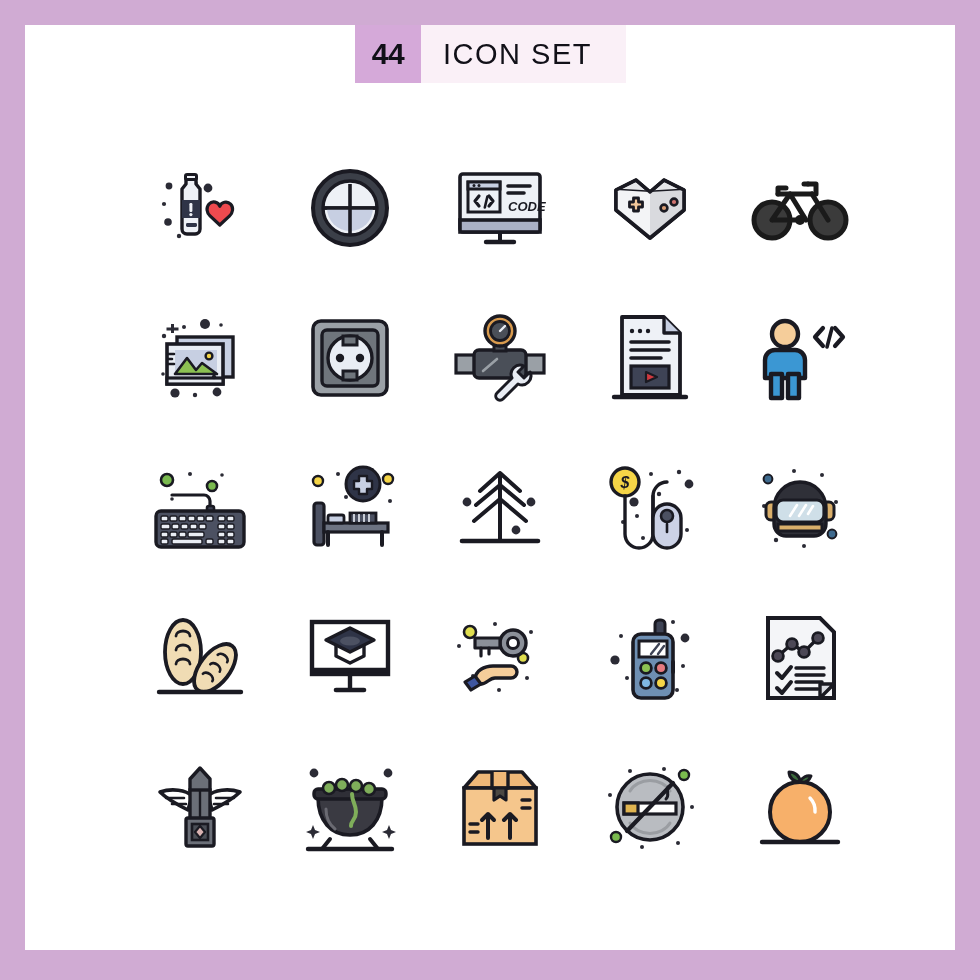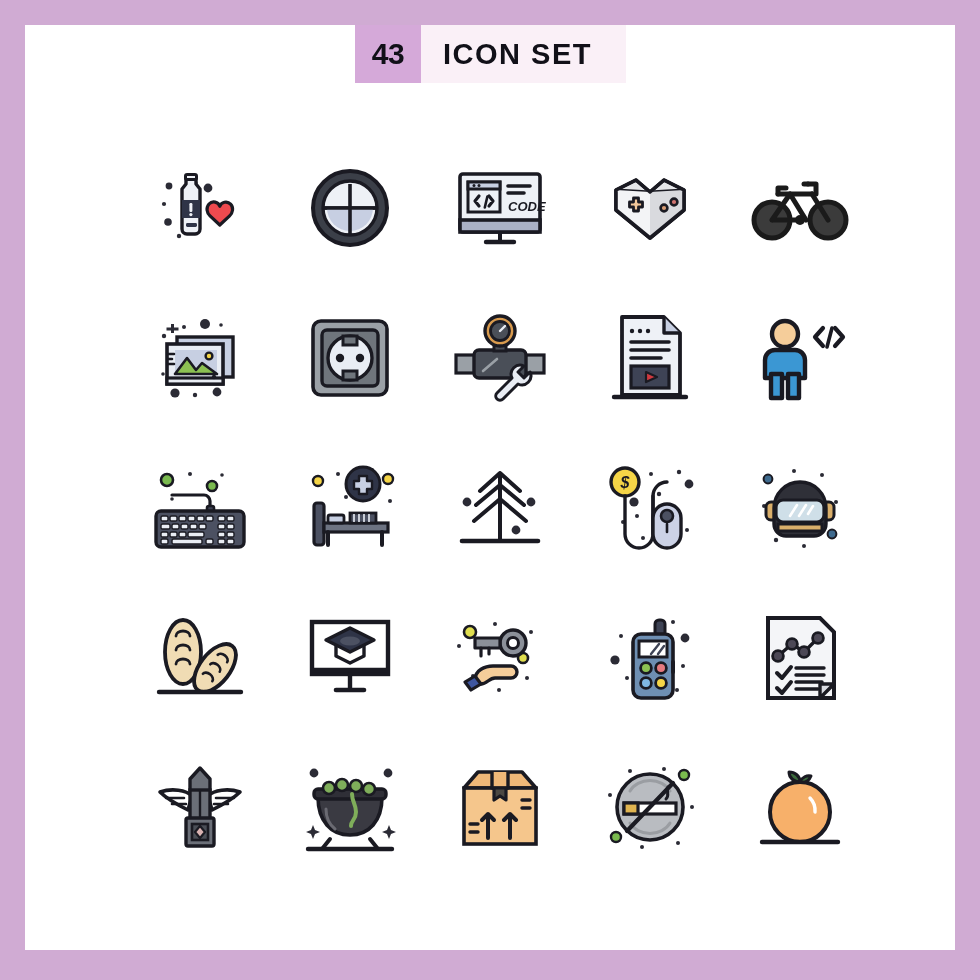--- a/index.html
+++ b/index.html
@@ -28,21 +28,21 @@
     display:flex;align-items:center;justify-content:center;
     font-size:30px;font-weight:bold;color:#111018;
     letter-spacing:-0.5px;
   }
   #title-strip{
     width:205px;
     background:#faf0f7;
     display:flex;align-items:center;
     padding-left:22px;
     box-sizing:border-box;
-    font-size:29px;font-weight:bold;color:#111018;
+    font-size:29px;font-weight:normal;color:#111018;
     letter-spacing:1.5px;
   }
   
   #grid{
     position:absolute;
     left:100px;top:108px;
     width:750px;
     display:grid;
     grid-template-columns:repeat(5,150px);
     grid-template-rows:repeat(5,150px);
@@ -53,21 +53,21 @@
     font-style:italic;
   }
   .cell svg{display:block;}
 </style>
 </head>
 <body>
 
 <div id="frame">
 
   <div id="header">
-    <div id="badge">43</div>
+    <div id="badge">44</div>
     <div id="title-strip">ICON SET</div>
   </div>
 
   <div id="grid">
 
     <div class="cell">
       <svg width="96" height="96" viewBox="0 0 96 96">
         <g fill="#2b2b35">
           <circle cx="17" cy="26" r="3.4"></circle>
             <circle cx="43" cy="23" r="2.6"></circle>

